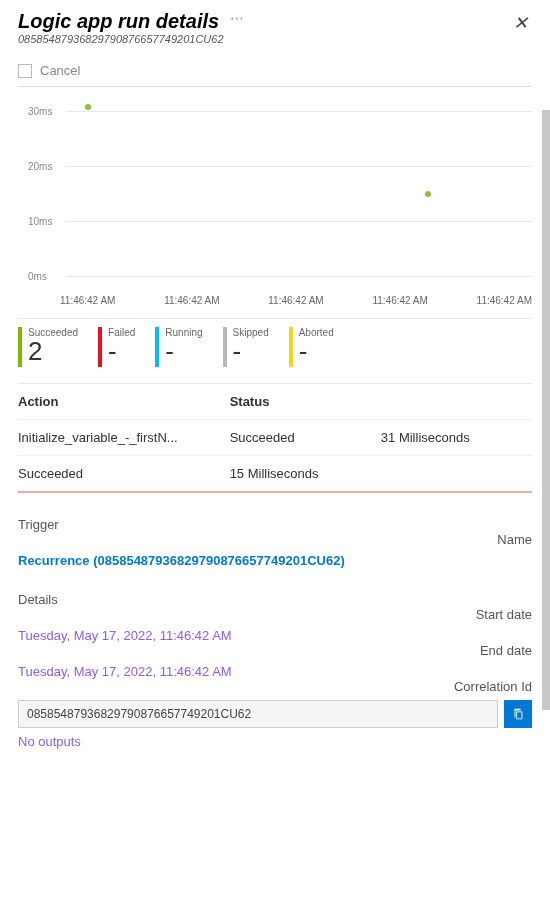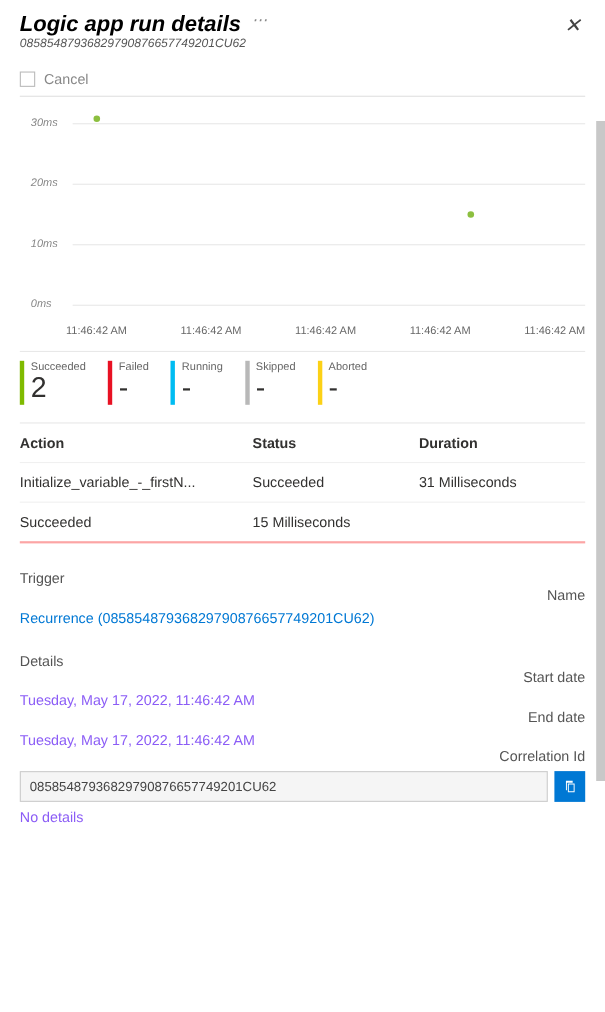--- a/index.html
+++ b/index.html
@@ -83,21 +83,20 @@
       right: 0;
       height: 1px;
       background: #e8e8e8;
     }
     .y-label {
       position: absolute;
       left: 0;
       font-size: 10px;
       color: #888;
       transform: translateY(-50%);
-      font-style: italic;
     }
     .point {
       position: absolute;
       width: 6px;
       height: 6px;
       background: #8cbf3f;
       border-radius: 50%;
       transform: translate(-50%, -50%);
     }
     .x-axis {
@@ -142,21 +141,21 @@
     .trow .cell:first-child {
       white-space: nowrap;
       overflow: hidden;
       text-overflow: ellipsis;
       padding-right: 8px;
     }
     
     .section-label { margin-top: 24px; color: #555; font-size: 13px; }
     .field-label { color: #555; font-size: 13px; text-align: right; }
     .field-value { margin-top: 6px; font-size: 13px; color: #8b5cf6; }
-    .link { color: #0078d4; cursor: pointer; }
+    .link { color: #0078d4; cursor: pointer; font-weight: bold; }
     .corr-row {
       display: flex;
       gap: 6px;
       margin-top: 6px;
       align-items: stretch;
     }
     .corr-input {
       flex: 1;
       border: 1px solid #ccc;
       background: #f5f5f5;
@@ -251,21 +250,20 @@
         <span class="tile-label">Aborted</span>
         <span class="tile-value">-</span>
       </div>
     </div>
   </div>
 
   <div class="table">
     <div class="thead">
       <span class="cell">Action</span>
       <span class="cell">Status</span>
-      <span class="cell">Duration</span>
     </div>
     <div class="trow">
       <span class="cell">Initialize_variable_-_firstN...</span>
       <span class="cell">Succeeded</span>
       <span class="cell">31 Milliseconds</span>
     </div>
     <div class="trow">
       <span class="cell">Succeeded</span>
       <span class="cell">15 Milliseconds</span>
     </div>
@@ -283,17 +281,17 @@
   <div class="field-label">Correlation Id</div>
   <div class="corr-row">
     <input class="corr-input" readonly="" value="08585487936829790876657749201CU62" style="">
     <div class="copy-btn">
       <svg viewBox="0 0 16 16">
           <path d="M4 2h7v2H5v8H4V2zm2 3h7v9H6V5zm1 1v7h5V6H7z"></path>
         </svg>
     </div>
   </div>
 
-  <div class="field-value">No details</div>
+  <div class="field-value">No outputs</div>
 
 </div>
 
 <div class="scrollbar"></div>
 
 </body></html>

